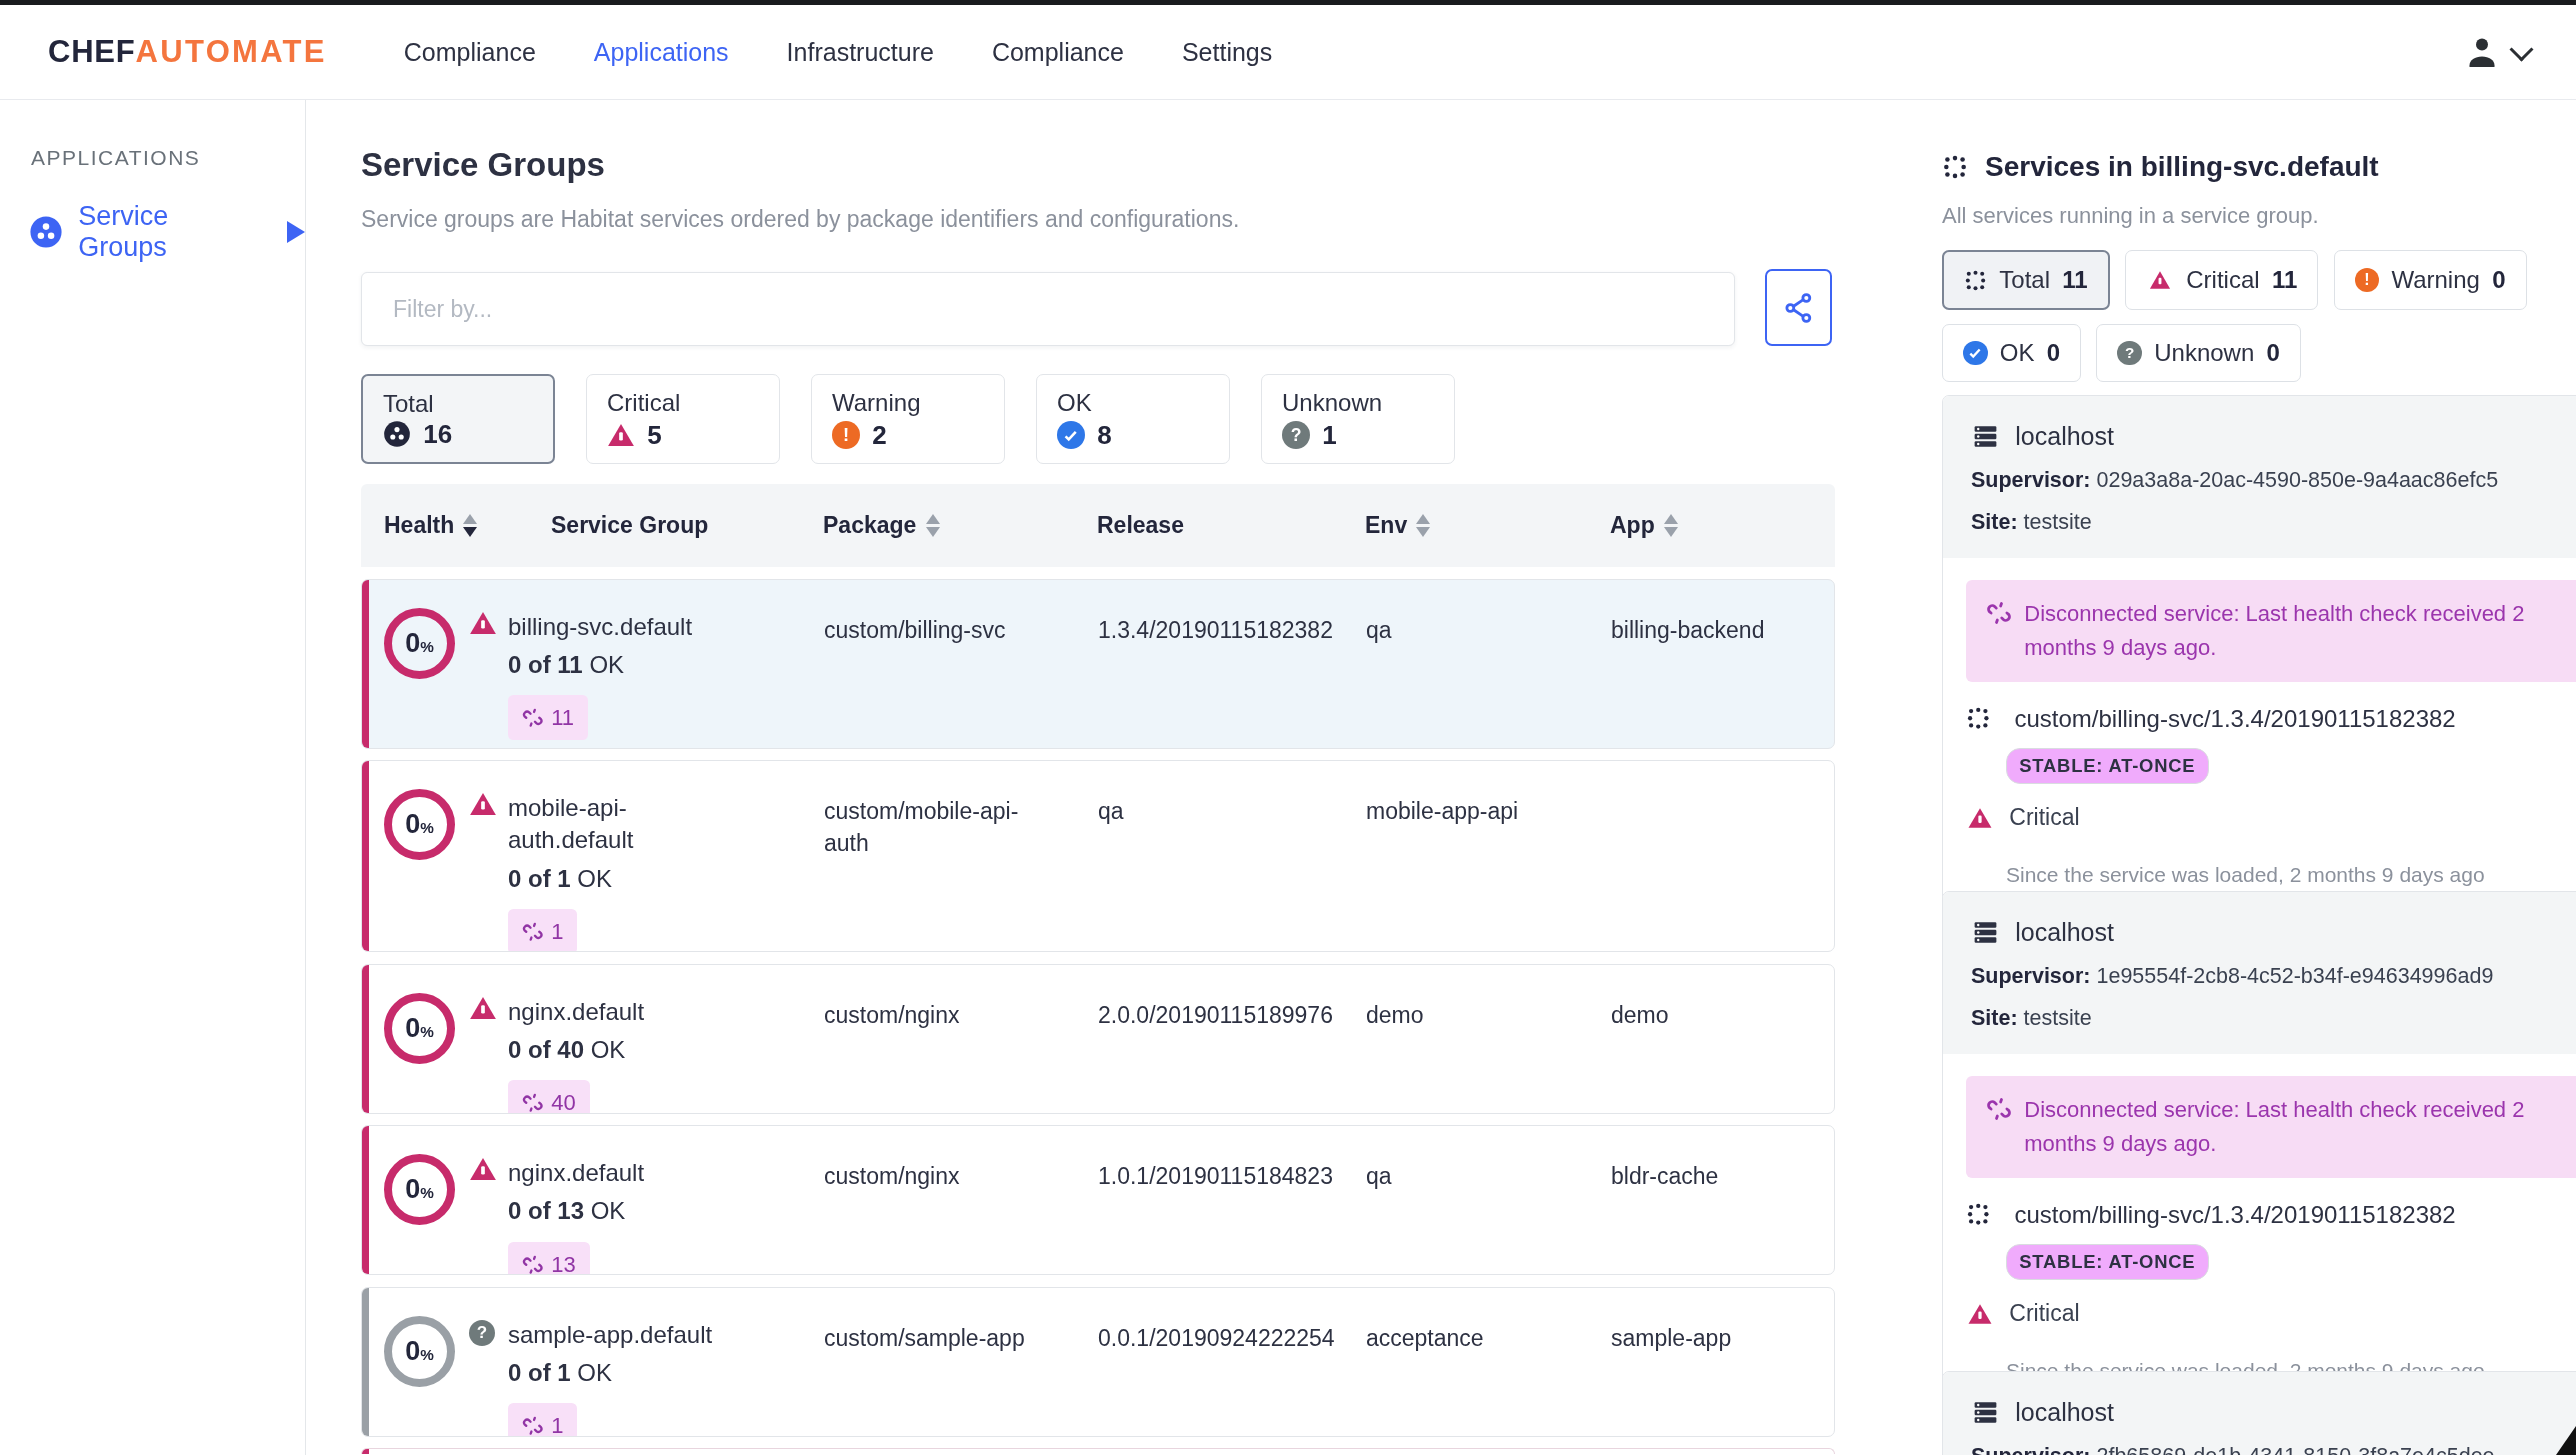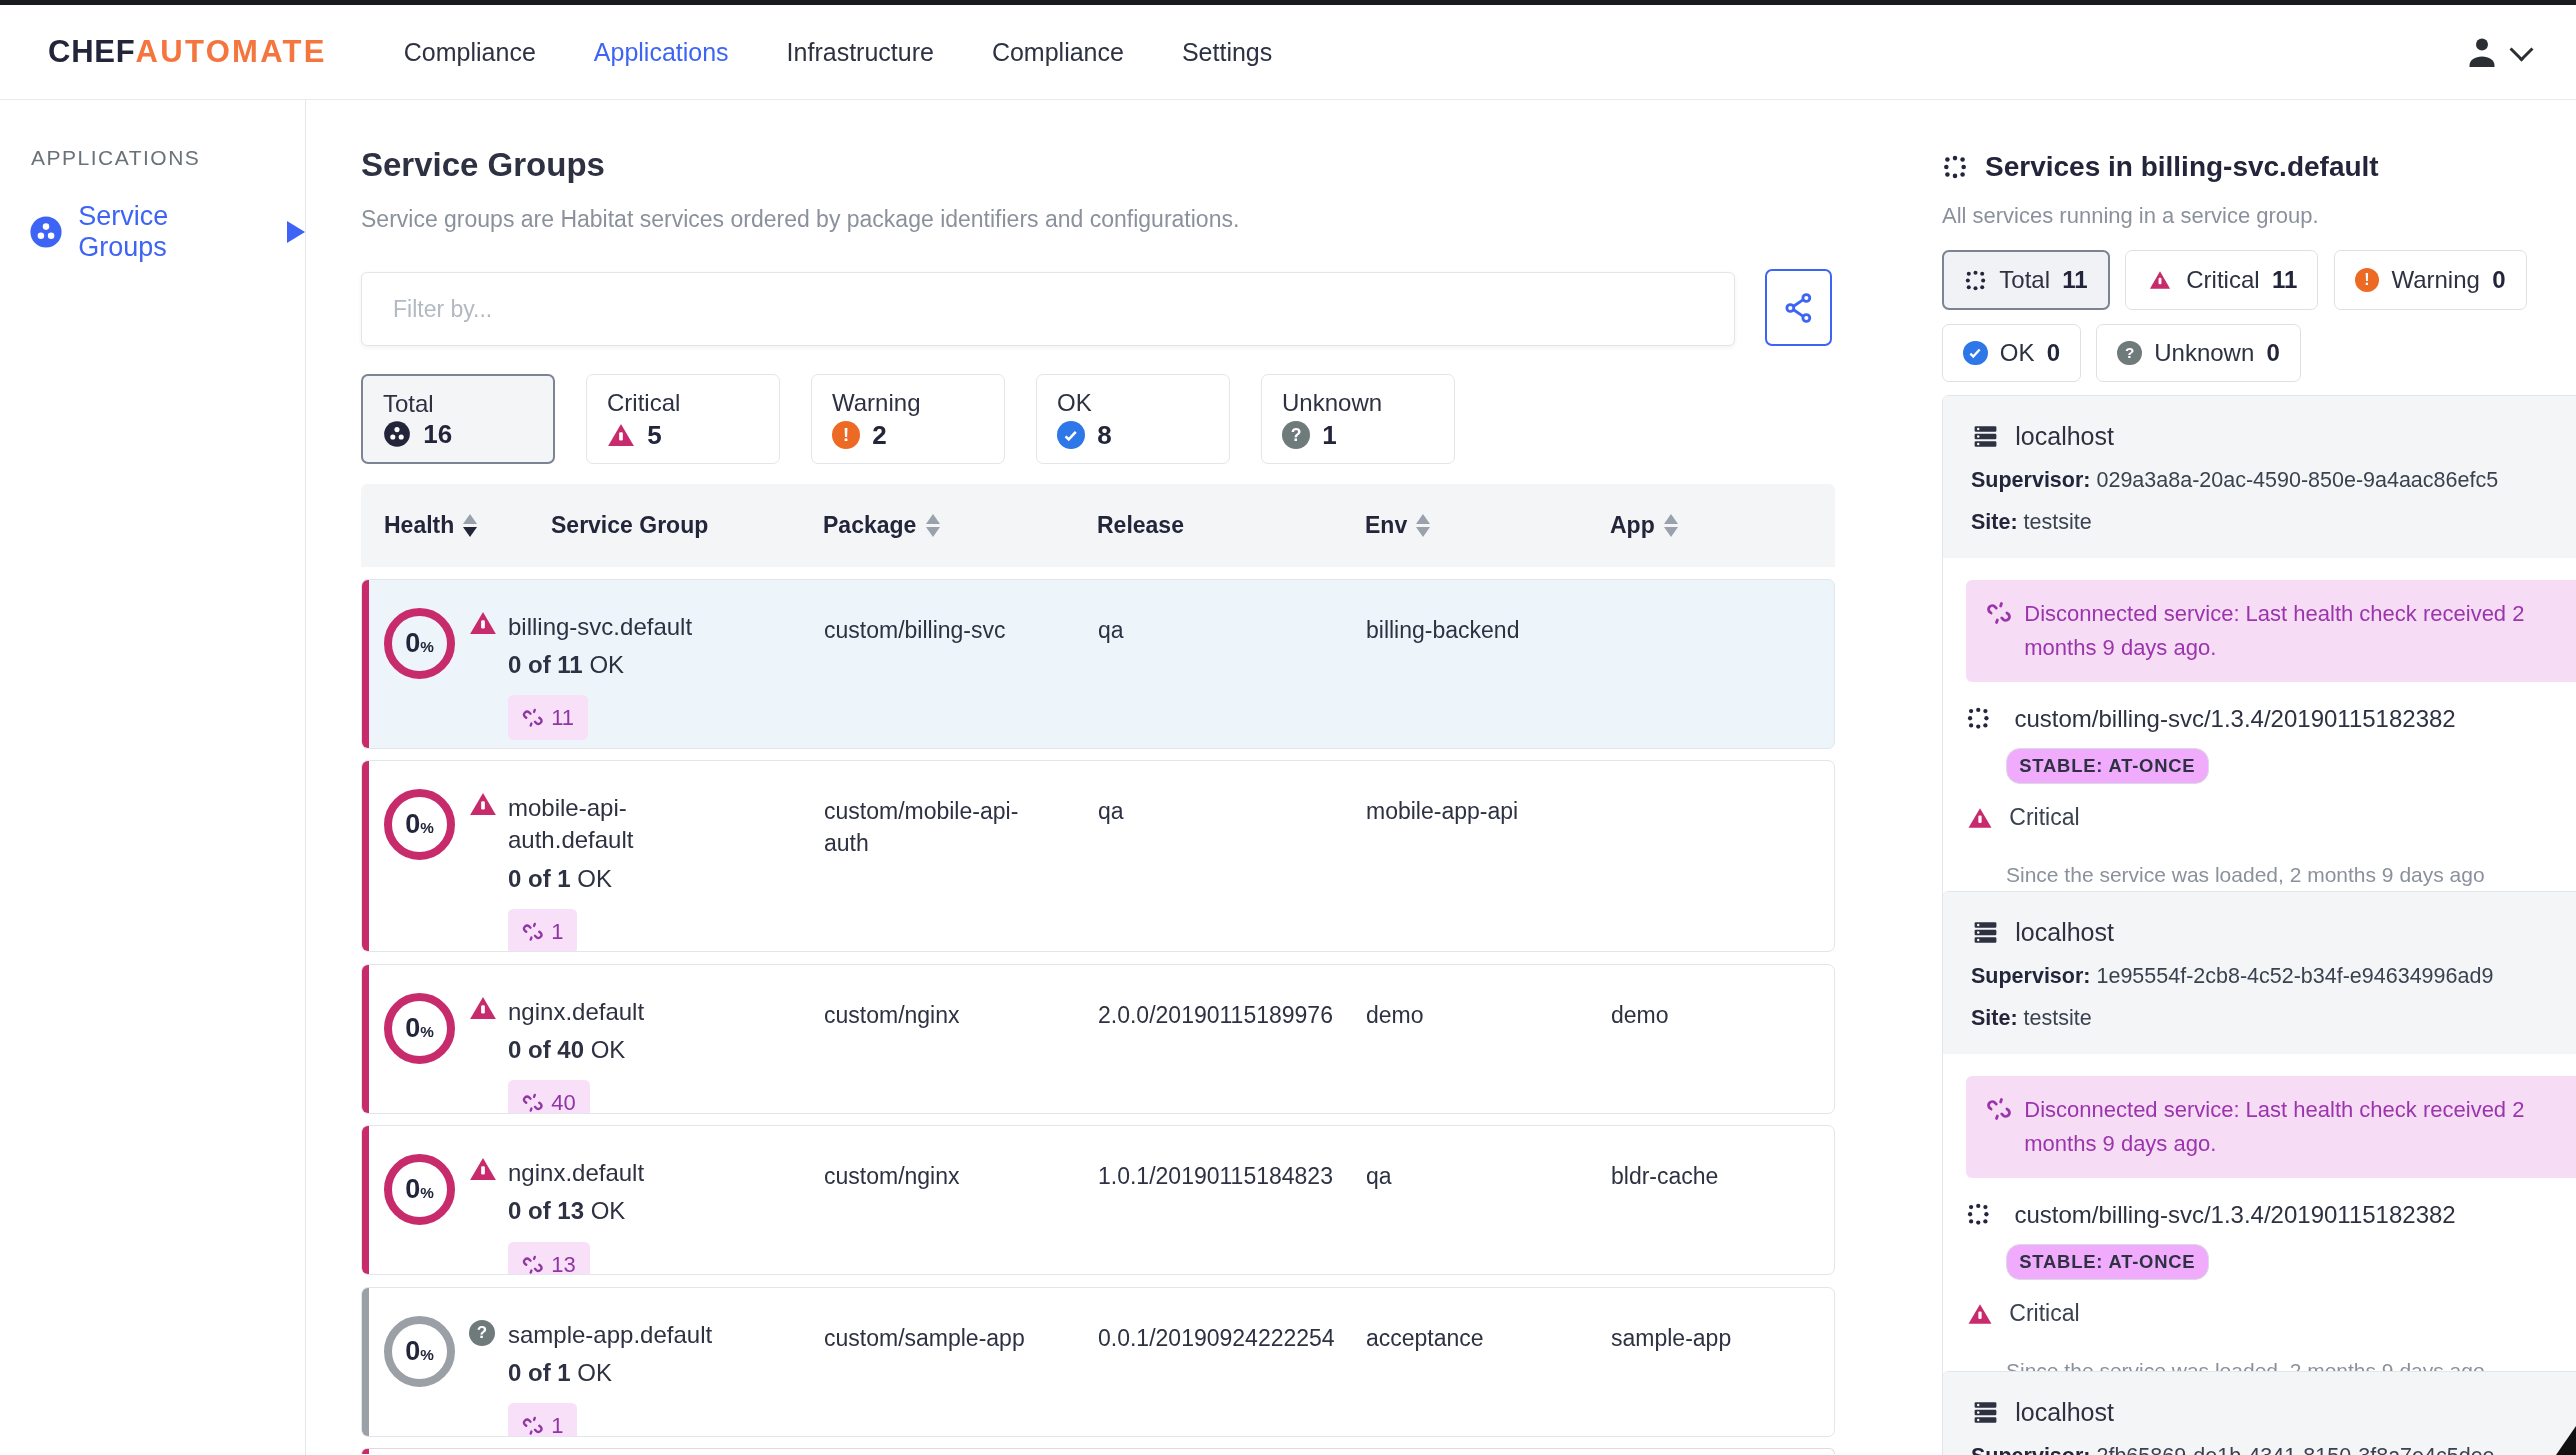--- a/index.html
+++ b/index.html
@@ -290,20 +290,21 @@
           <svg width="21.5" height="21.5" viewBox="0 0 24 24" fill="none" stroke="#9135a5" stroke-width="2.6" stroke-linecap="round">
                 <path d="M9.5 7.5L8 6a3.4 3.4 0 0 0-4.8 4.8L4.7 12"></path>
                 <path d="M14.5 16.5L16 18a3.4 3.4 0 0 0 4.8-4.8L19.3 12"></path>
                 <path d="M13.5 5.5l.8-2.3"></path>
                 <path d="M10.5 18.5l-.8 2.3"></path>
               </svg>
           <span>11</span>
         </div>
       </div>
       <div class="cell">custom/billing-svc</div>
+      <div class="cell">1.3.4/20190115182382</div>
       <div class="cell">qa</div>
       <div class="cell">billing-backend</div>
     </div>
 
     <div class="row" style="height:192px;">
       <div class="accent"></div>
       <div class="hcell">
         <span class="ring">
               <span><span class="pct">0</span><span class="pctsym">%</span></span>
             </span>

